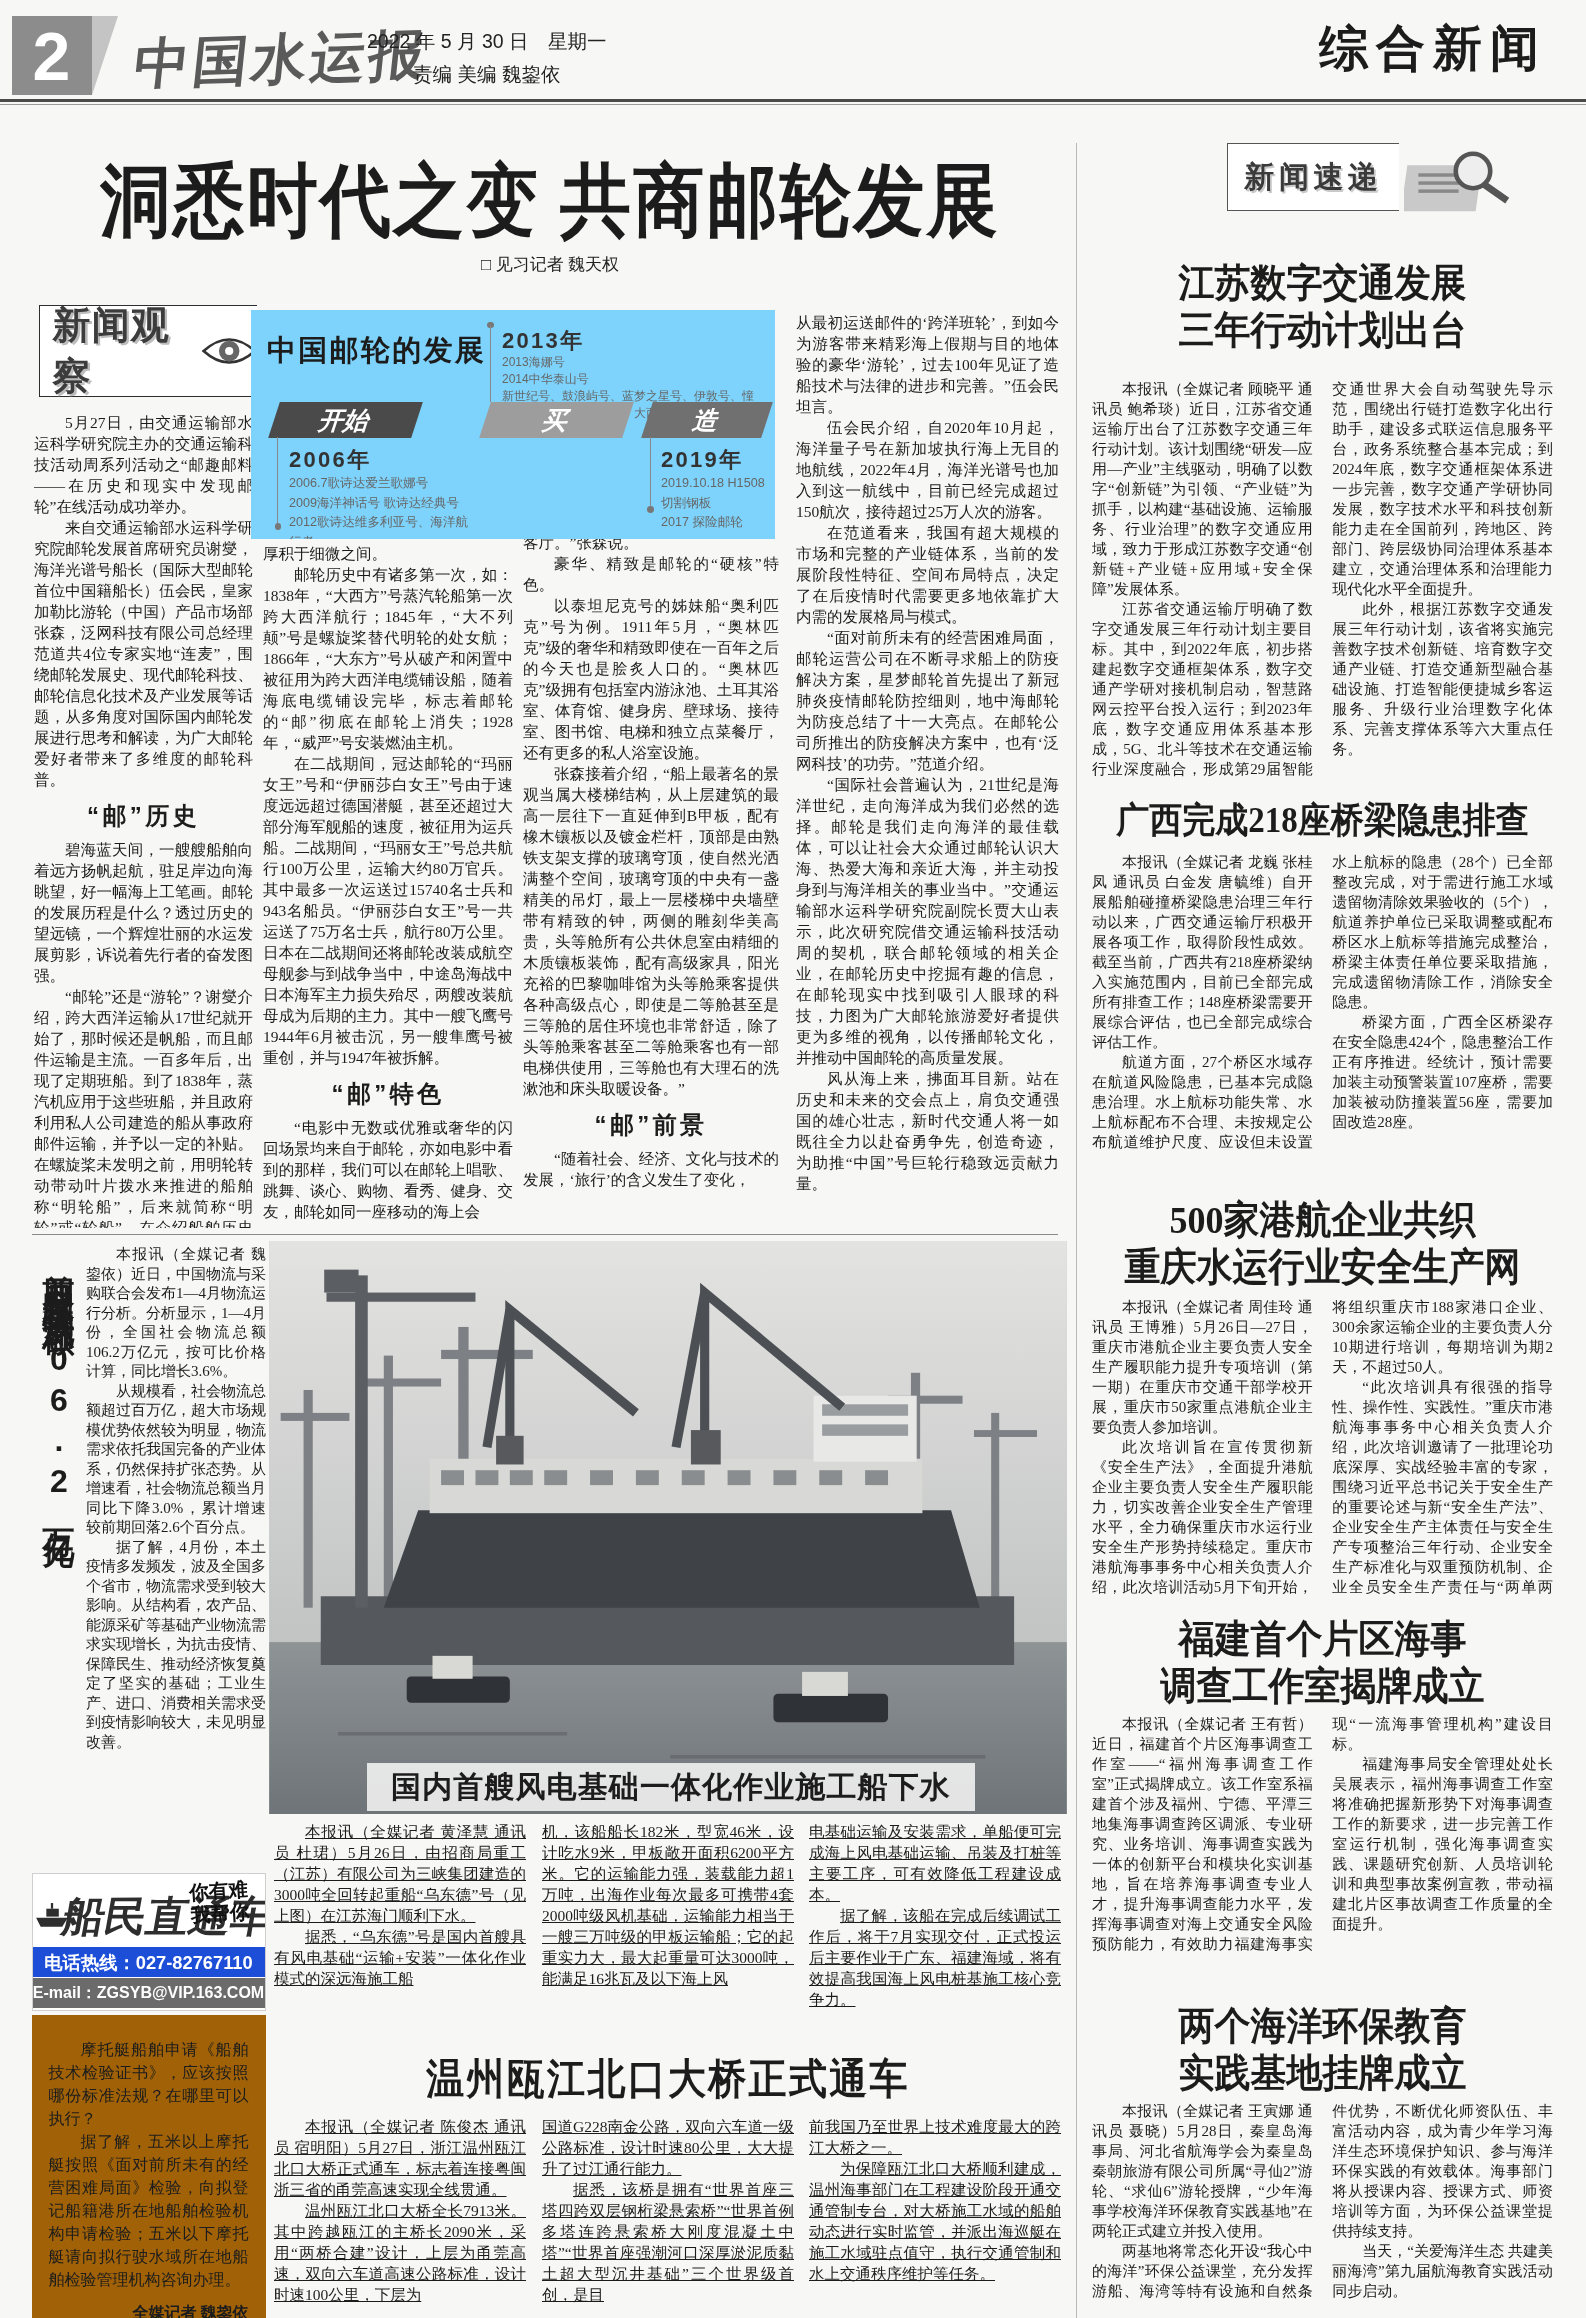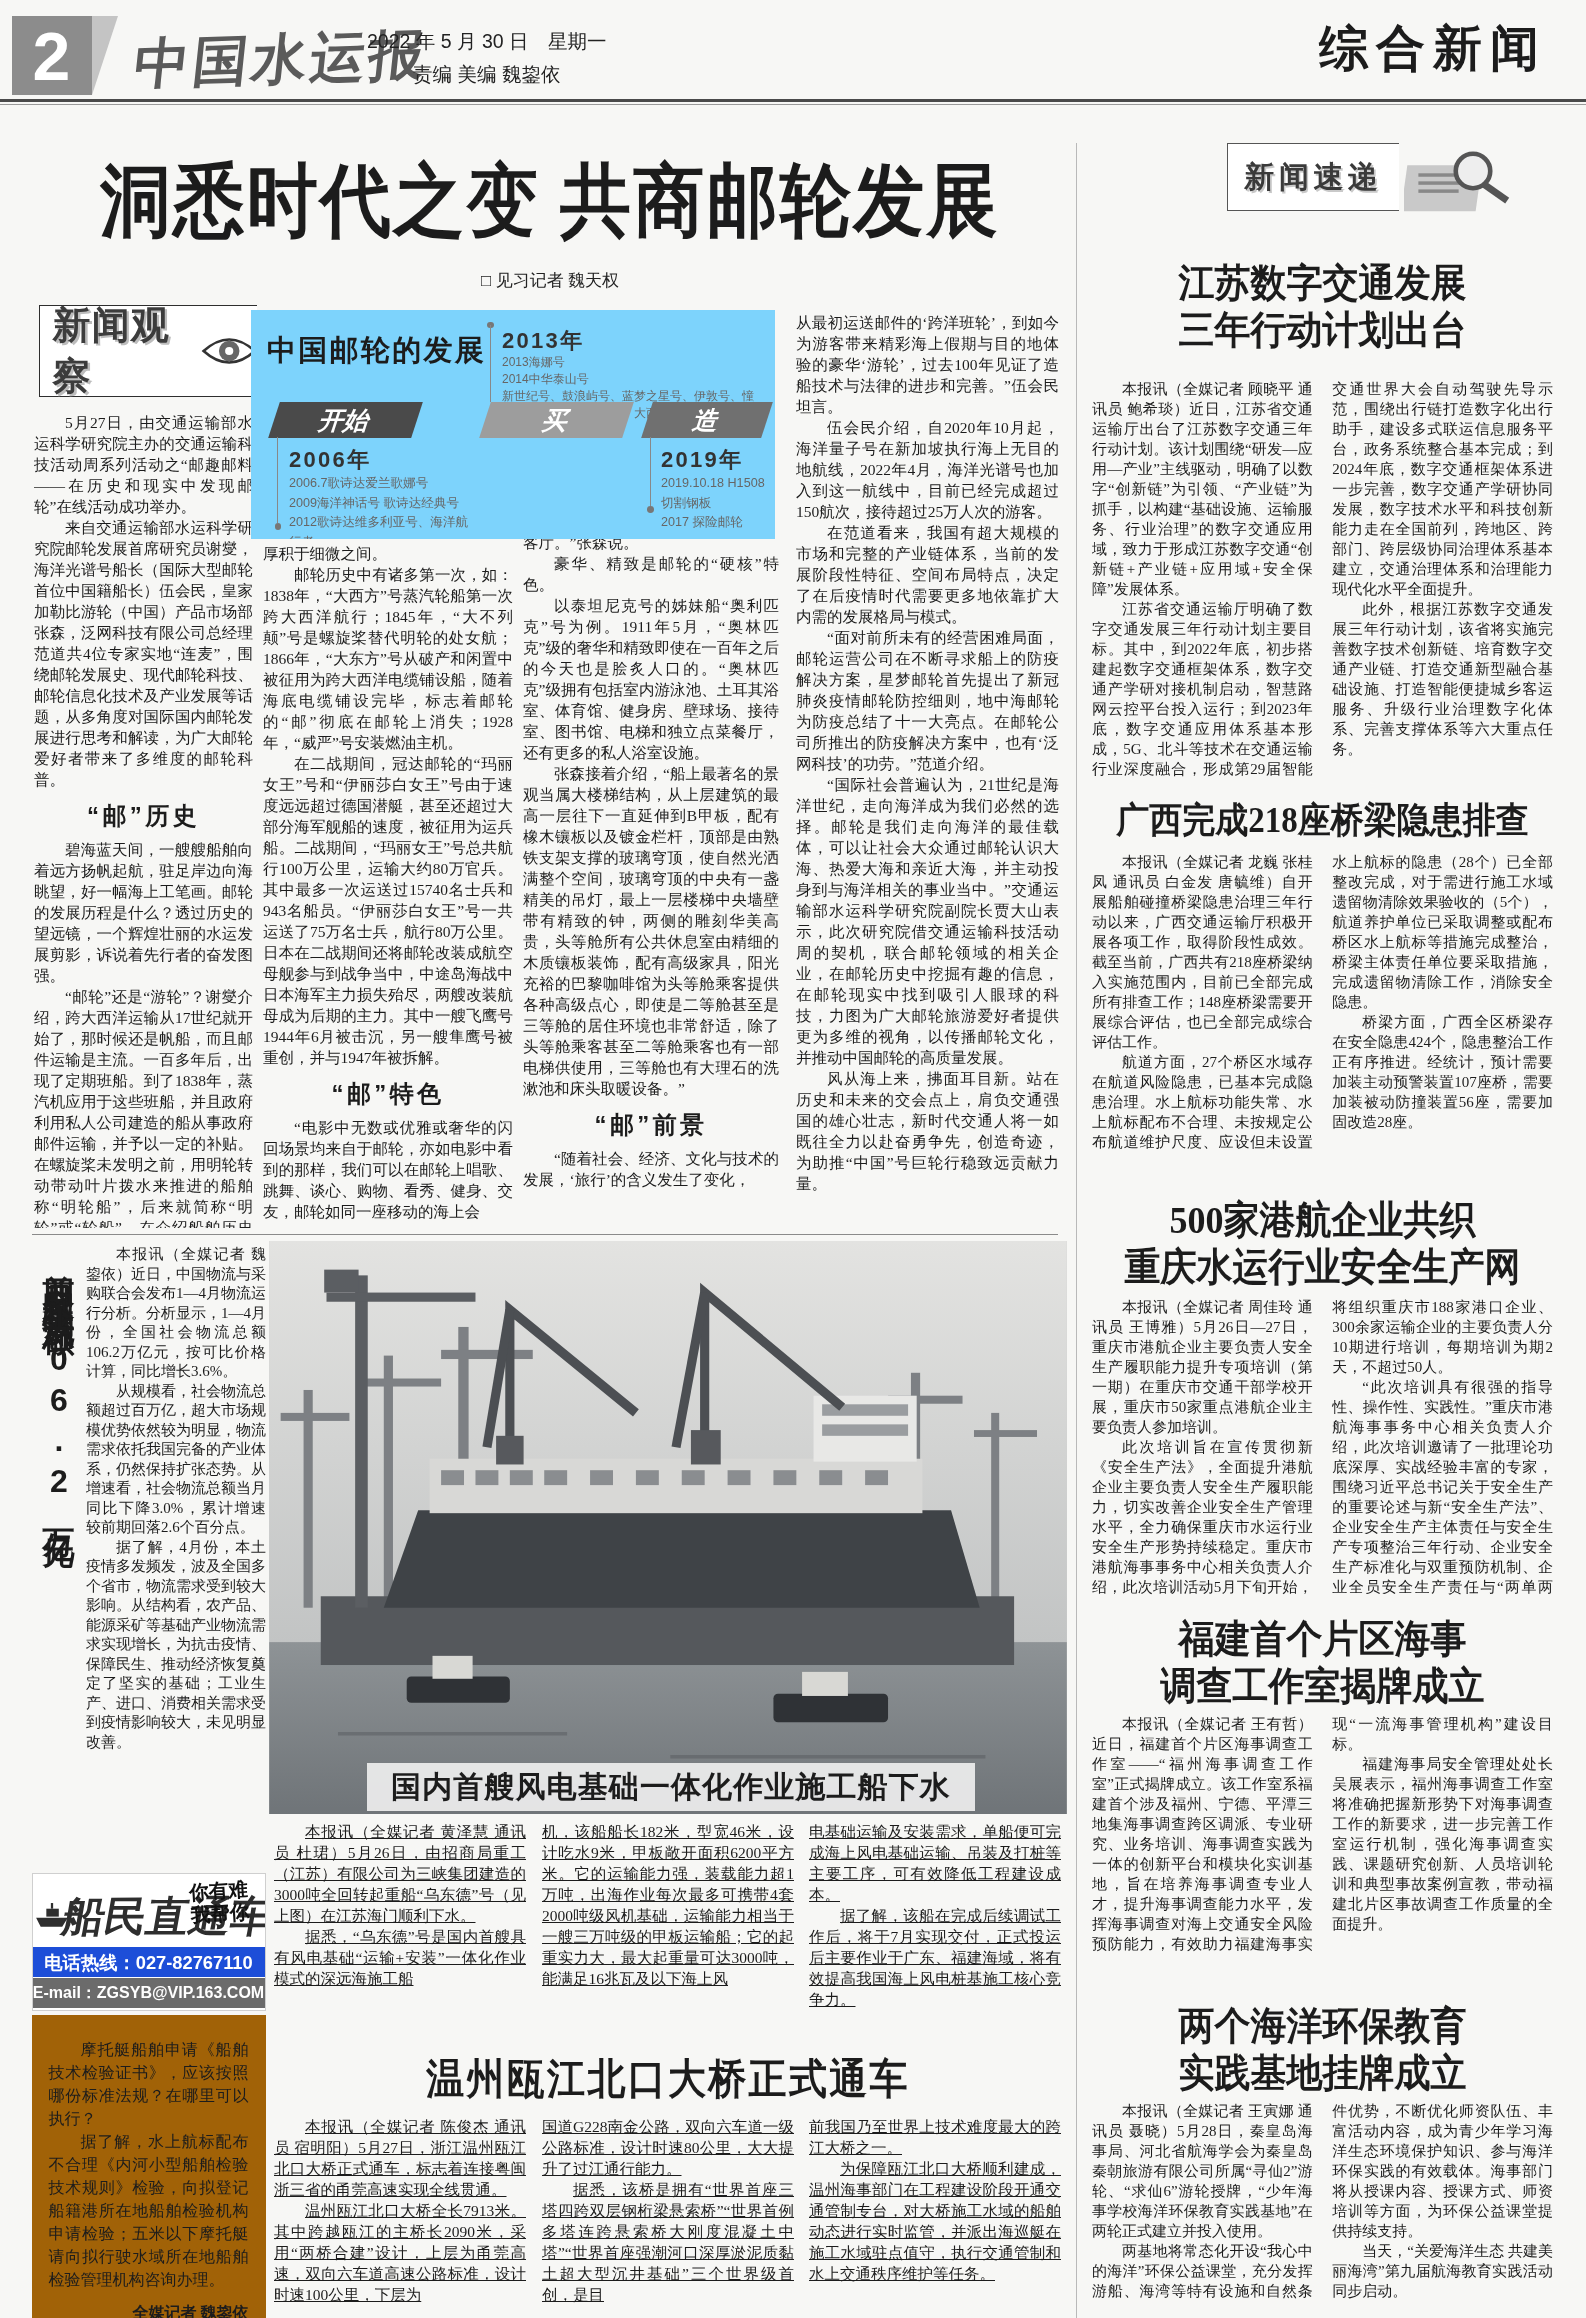--- a/index.html
+++ b/index.html
@@ -17,21 +17,21 @@
   .dateline { left:367px; top:25px; font-family:"Liberation Sans",sans-serif;
     font-size:19.5px; color:#222; line-height:33px; }
   .section-title { right:40px; top:16px; font-size:49px; font-weight:900;
     font-family:Liberation Mono, monospace; letter-spacing:8px; }
   .header-rule { left:0; top:99px; width:1587px; height:2.9px; background:#4a4a4a; }
   .header-rule2 { left:0; top:104px; width:1587px; height:0.6px; background:#9a9a9a; }
   
   .headline { left:40px; top:148px; width:1020px; text-align:center; font-size:71px;
     font-weight:900; font-family:"Liberation Serif",serif; letter-spacing:2.3px;
     transform:scaleY(1.12); transform-origin:top; white-space:nowrap; }
-  .byline { left:40px; top:269px; width:1020px; text-align:center; font-size:17px; color:#222; }
+  .byline { left:40px; top:253px; width:1020px; text-align:center; font-size:17px; color:#222; }
   
   .observe-box { left:39px; top:305px; width:218px; height:92px; border:1.7px solid #2e2e2e;
     border-right:none; display:flex; align-items:center; padding-left:12.6px; background:#fff; }
   .observe-txt { font-family:"Liberation Sans",sans-serif; font-size:38px; font-weight:900;
     color:#3c3c3c; text-shadow:2.3px 2.3px 0 #bdbdbd; letter-spacing:1.1px; }
   
   .col { text-align:justify; font-size:15.5px; line-height:21px; overflow:hidden; }
   .col p { text-indent:2em; }
   .subhead { font-family:"Liberation Sans",sans-serif; font-size:24px; font-weight:900;
     text-align:center; text-indent:0 !important; margin:15px 0 12.6px 0; letter-spacing:3.4px; }
@@ -381,16 +381,16 @@
   <div class="ad-slogan">
     <span>你有难</span><br>
     <span>我帮你</span>
   </div>
   <div class="ad-band1">电话热线：027-82767110</div>
   <div class="ad-band2">E-mail：ZGSYB@VIP.163.COM</div>
 </div>
 
 <div class="abs qa-box">
   <p>摩托艇船舶申请《船舶技术检验证书》，应该按照哪份标准法规？在哪里可以执行？</p>
-  <p>据了解，水上航标配布不合理《内河小型船舶检验技术规则》检验，向拟登记船籍港所在地船舶检验机构申请检验；五米以下摩托艇请向拟行驶水域所在地船舶检验管理机构咨询办理。</p>
+  <p>据了解，五米以上摩托艇按照《面对前所未有的经营困难局面》检验，向拟登记船籍港所在地船舶检验机构申请检验；五米以下摩托艇请向拟行驶水域所在地船舶检验管理机构咨询办理。</p>
   <p class="qa-sign">全媒记者 魏鋆依</p>
 </div>
 
 
 </body></html>

